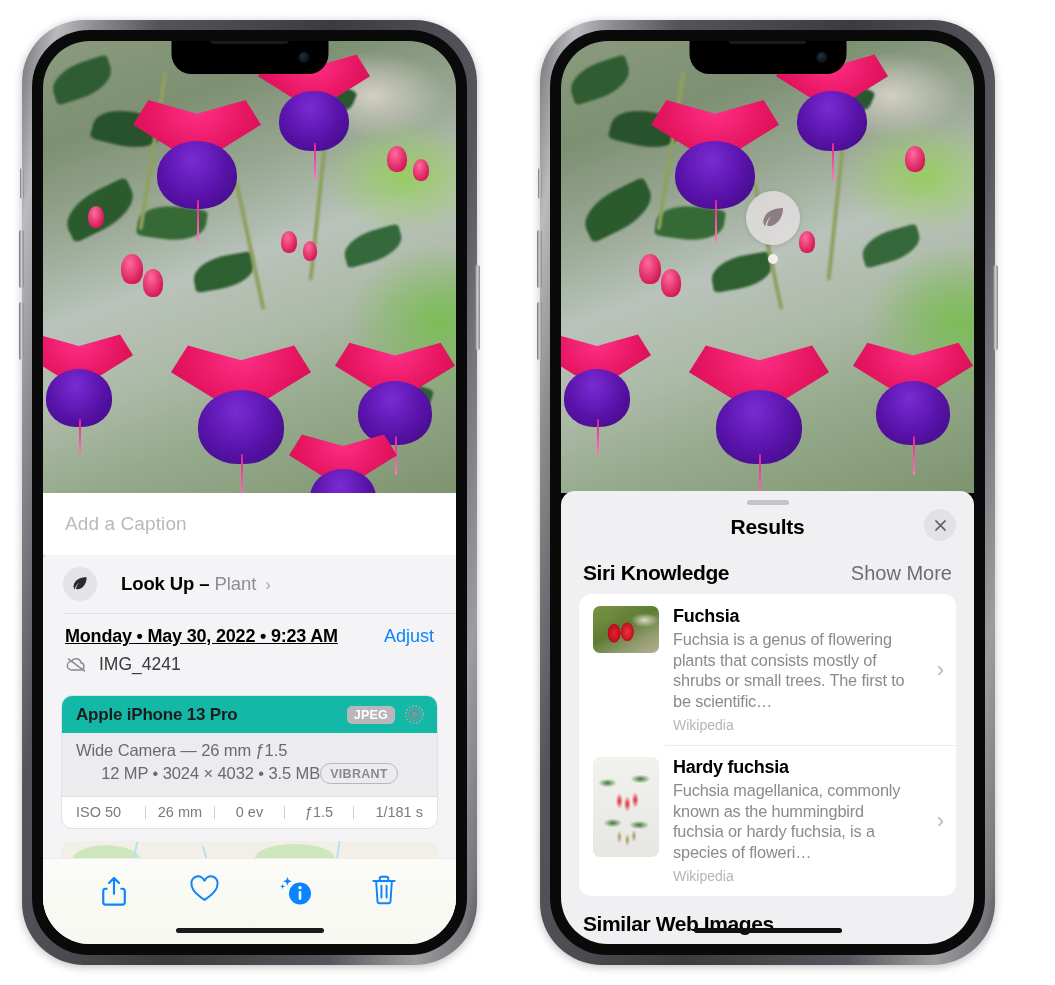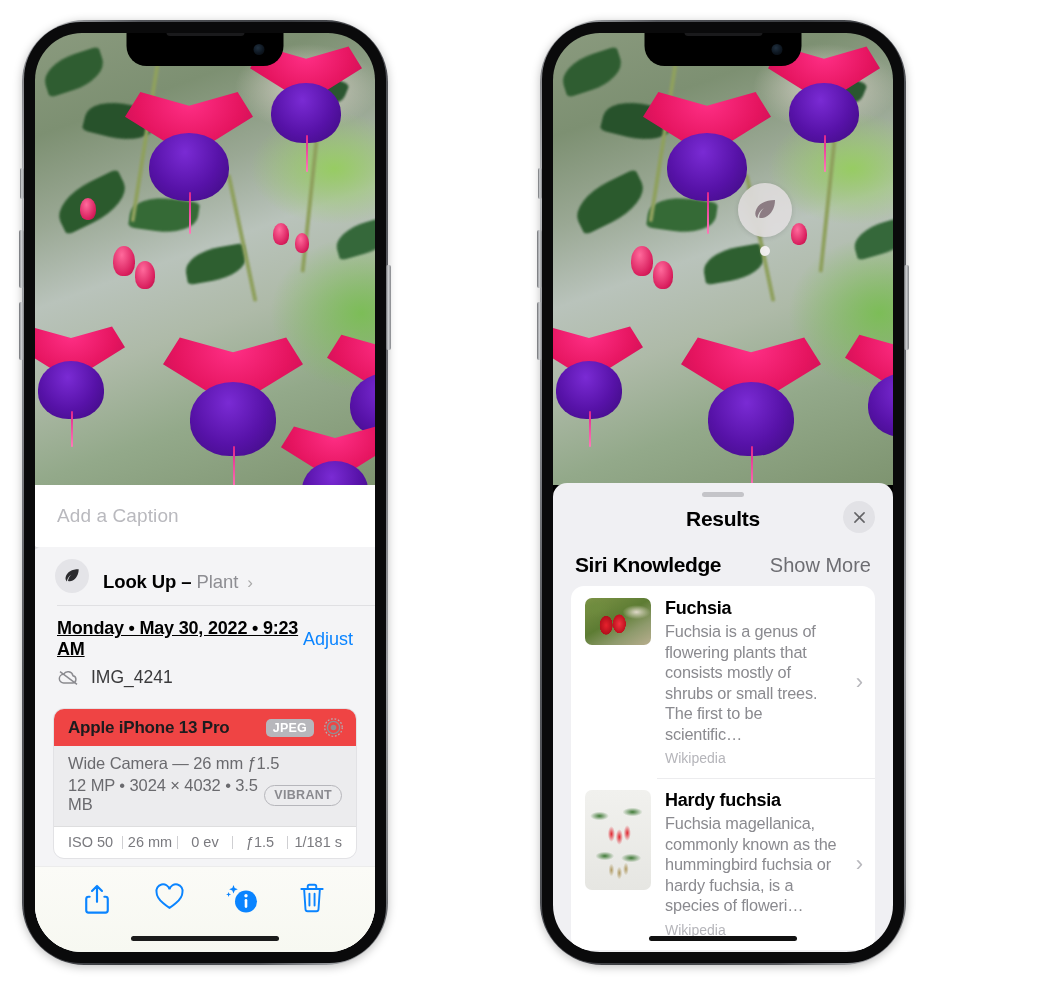--- a/index.html
+++ b/index.html
@@ -7,24 +7,24 @@
     width: 1055px; height: 985px;
     background: #ffffff;
     font-family: "Liberation Sans", sans-serif;
     overflow: hidden;
   }
   .stage { position: relative; width: 1055px; height: 985px; }
 
   
   .phone {
     position: absolute;
-    width: 366px; height: 945px;
+    width: 455px; height: 945px;
     border-radius: 62px;
     background: linear-gradient(100deg,#6e6f73 0%, #b9bbbf 6%, #8b8d91 12%, #53555a 22%, #3a3c40 50%, #55575c 76%, #9b9da1 90%, #77797d 97%, #4d4f53 100%);
-    padding: 2px;
+    padding: 10px;
     box-shadow: 0 2px 10px rgba(0,0,0,0.25);
   }
   .phone.left { left: 22px; top: 20px; }
   .phone.right { left: 540px; top: 20px; }
 
   .phone-inner {
     position: relative;
     width: 100%; height: 100%;
     border-radius: 57px;
     background: #0a0a0b;
@@ -105,21 +105,21 @@
     background: #ffffff;
     z-index: 20;
   }
   .caption-row {
     height: 62px; display: flex; align-items: center;
     padding: 0 22px; background:#fff;
     font-size: 19px; color:#b9b9be; letter-spacing:.1px;
   }
   .lookup-block { background: #f4f4f6; }
   .lookup-row {
-    display: flex; align-items: flex-end; gap: 14px;
+    display: flex; align-items: center; gap: 24px;
     padding: 12px 22px 12px 20px; position: relative;
   }
   .lu-badge {
     position: relative; width: 34px; height: 34px; border-radius: 50%;
     background: #e4e4e8; display:flex; align-items:center; justify-content:center;
     flex: none;
   }
   .lu-badge svg { width: 20px; height: 20px; }
   .sparkle { position:absolute; left:-9px; top:-7px; color:#dcdce0; font-size:17px; line-height:1; }
   .lu-text { font-size: 18.5px; font-weight: 700; color:#000; letter-spacing:-.1px; }
@@ -136,21 +136,21 @@
   .file-name { font-size: 17.5px; color:#3a3a3c; }
   .cloud-off { width: 23px; height:17px; flex:none; }
 
   .exif-card {
     margin: 10px 18px 0 18px;
     background:#ebebed; border-radius: 11px; overflow:hidden;
     border:1px solid #e2e2e5;
   }
   .exif-head {
     display:flex; align-items:center; justify-content:space-between;
-    padding: 8px 12px 8px 14px; background:#ef4444;
+    padding: 8px 12px 8px 14px; background:#14b8a6;
   }
   .exif-title { font-size: 17px; font-weight:700; color:#1c1c1e; letter-spacing:-.2px;}
   .exif-head-icons { display:flex; align-items:center; gap:9px; }
   .jpeg-badge {
     background:#b7b7bc; color:#fff; font-size:12.5px; font-weight:700;
     padding: 2px 7px; border-radius: 5px; letter-spacing:.2px;
   }
   .raw-dot { width: 21px; height:21px; }
   .exif-body { padding: 8px 14px 9px 14px; background:#ececee; }
   .exif-line { font-size: 16.5px; color:#6a6a6e; letter-spacing:-.1px; margin-bottom:3px;}

